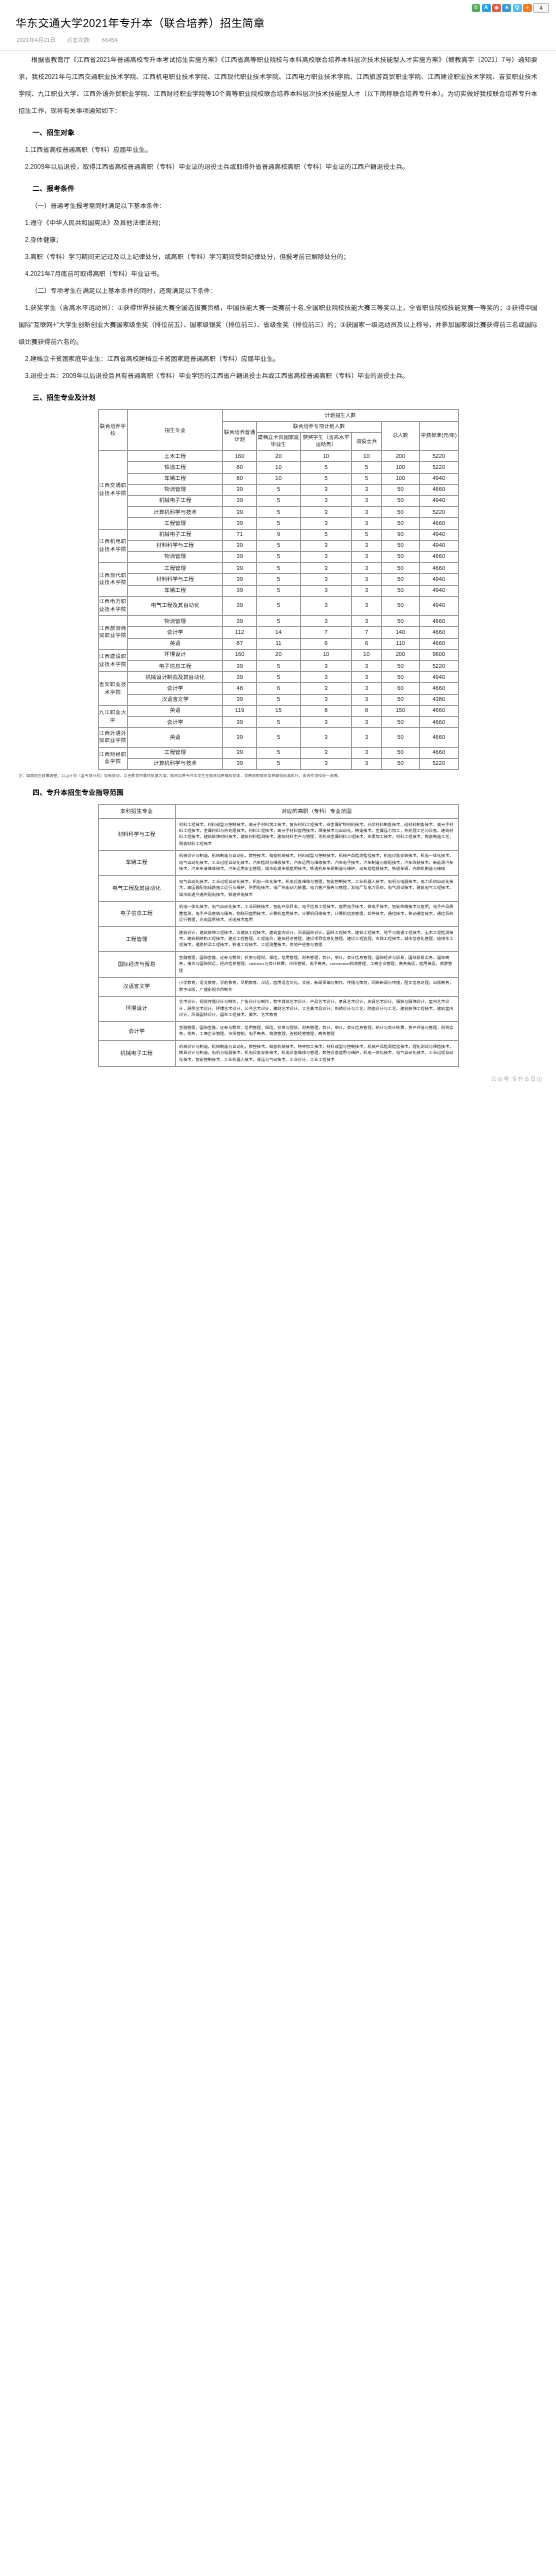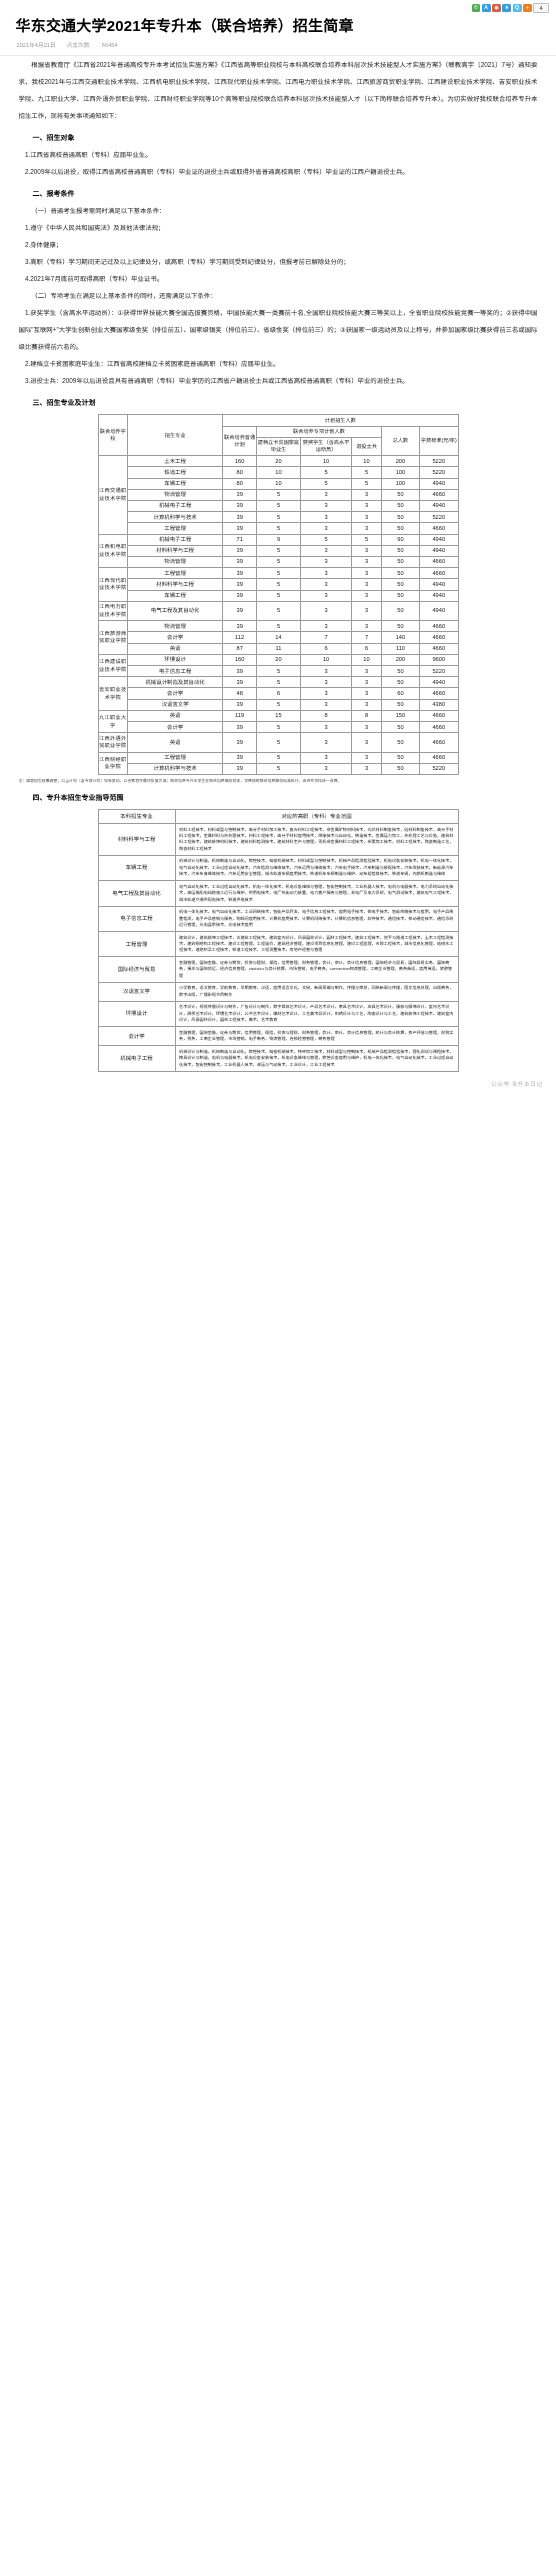--- a/index.html
+++ b/index.html
@@ -22,21 +22,21 @@
     width:8.8px; height:8.8px; border-radius:1.5px;
     display:flex; align-items:center; justify-content:center;
     font-size:5.2px; color:#fff; font-weight:bold; line-height:1;
   }
   .share-count {
     width:15.5px; height:9.8px; border:0.5px solid #bdbdbd; border-radius:1px;
     background:#f7f7f7; font-size:5.7px; color:#333;
     display:flex; align-items:center; justify-content:center;
   }
   .doc-title {
-    font-size:15px; font-weight:bold; color:#000;
+    font-size:11px; font-weight:normal; color:#000;
     padding:14.4px 0 0 15.5px; letter-spacing:0.2px;
   }
   .doc-meta {
     font-size:5.7px; color:#9a9a9a; padding:4.6px 0 0 16.5px;
   }
   .doc-meta span { margin-right:9.3px; }
   .rule {
     height:0.5px; background:#e8e8e8; margin:6.2px 0 0 0;
   }
 

